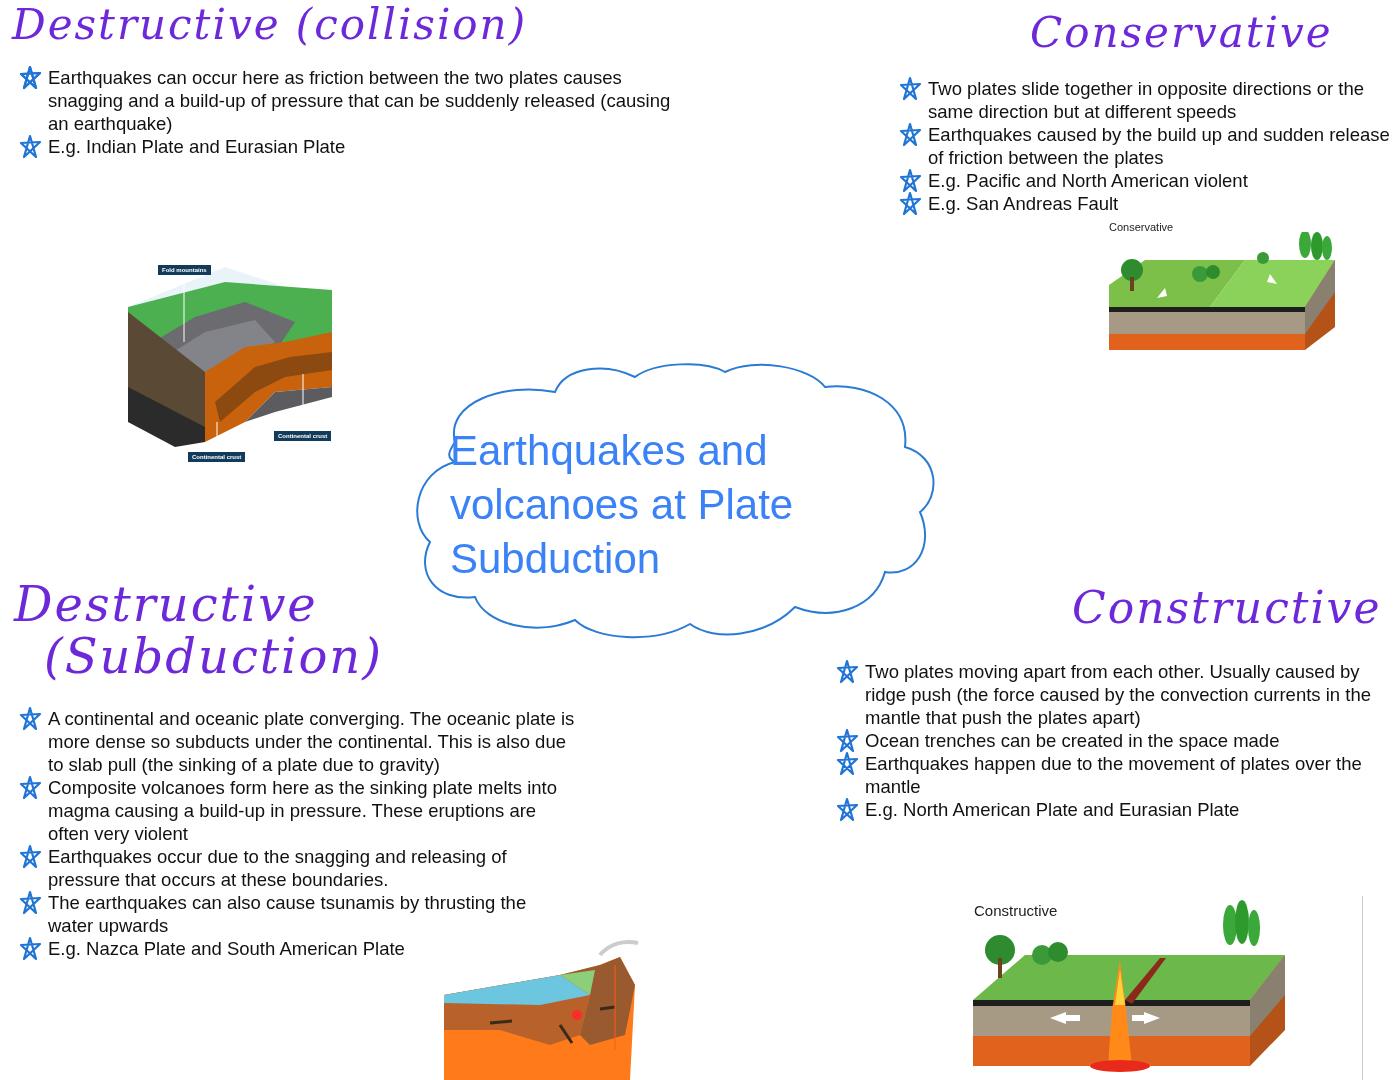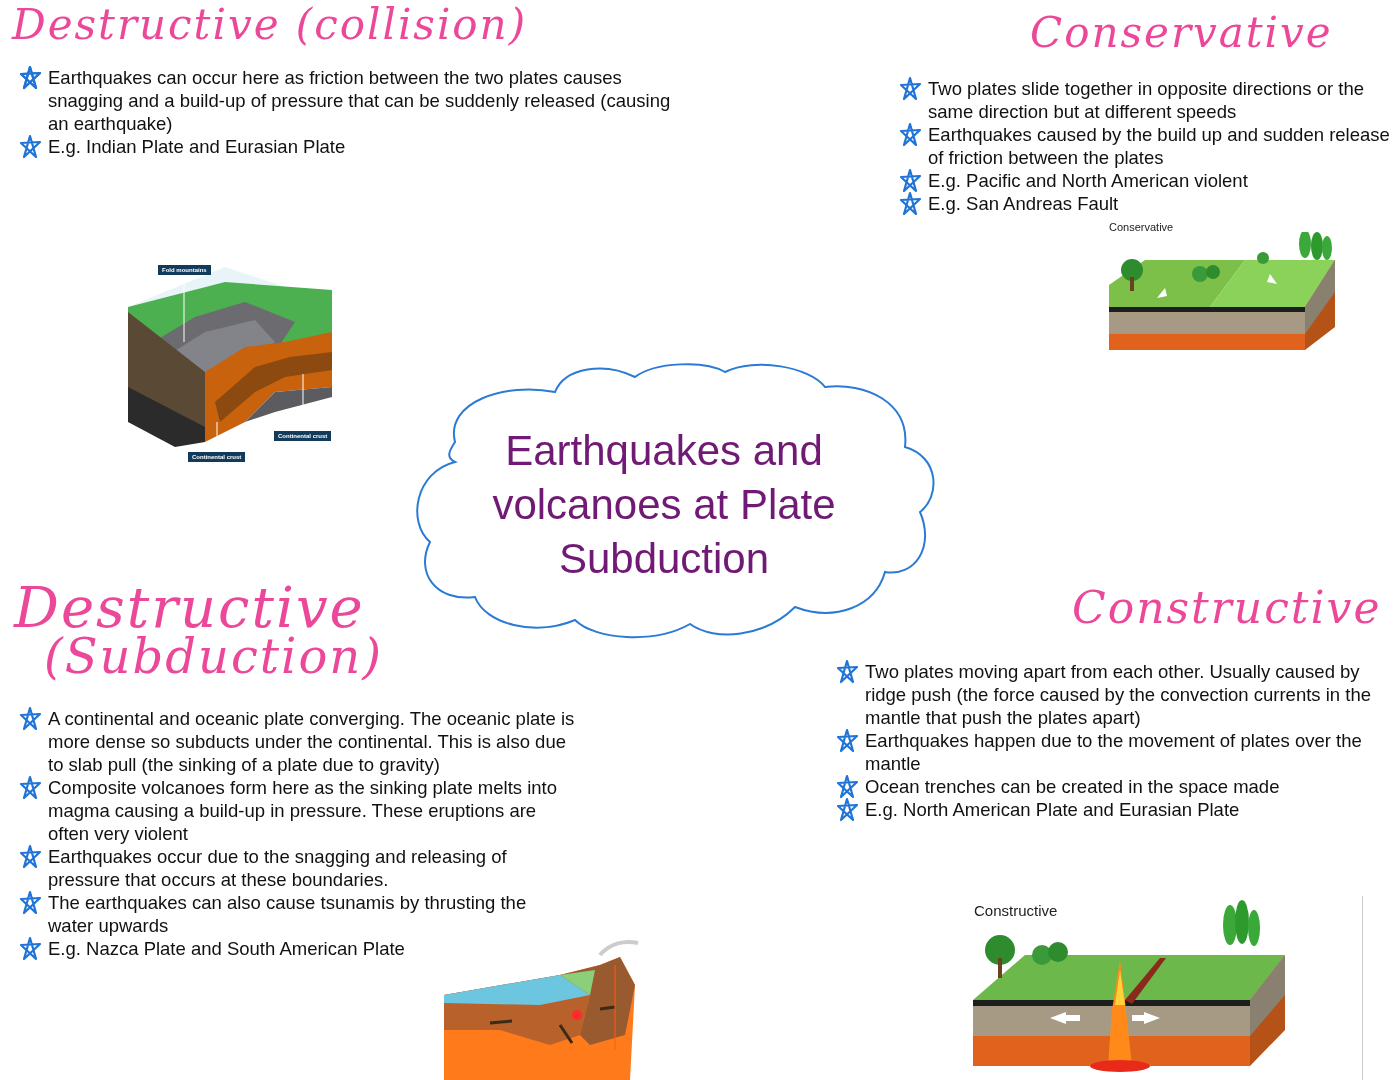--- a/index.html
+++ b/index.html
@@ -2,35 +2,35 @@
 <html><head>
 <meta charset="utf-8">
 <style>
   html, body { margin:0; padding:0; }
   body {
     width:1394px; height:1080px; position:relative; overflow:hidden;
     background:#ffffff; color:#111;
     font-family:"Liberation Sans", sans-serif;
   }
   .heading {
-    position:absolute; color:#ec4899;
+    position:absolute; color:#6d28d9;
     font-family:"DejaVu Serif", serif; font-style:italic; font-weight:normal;
     letter-spacing:2px; line-height:1;
   }
   .bullets { position:absolute; margin:0; padding:0; list-style:none; font-size:18.5px; line-height:23px; }
   .bullets li { position:relative; padding-left:32px; }
   .star { position:absolute; left:0; top:-2px; width:28px; height:28px; }
   .star svg { width:28px; height:28px; }
   .fig { position:absolute; }
   .fig-caption { position:absolute; font-size:11px; color:#222; }
   .fig-caption.big { font-size:15px; }
   .cloud { position:absolute; left:415px; top:362px; width:520px; height:282px; }
   .cloud-title {
-    position:absolute; left:450px; top:424px; width:428px; text-align:center;
-    font-size:42px; line-height:54px; color:#701a75;
+    position:absolute; left:450px; top:424px; width:428px; 
+    font-size:42px; line-height:54px; color:#3b82f6;
   }
   .tag {
     position:absolute; background:#123a5a; color:#fff; font-size:6px; font-weight:bold;
     padding:2px 4px; white-space:nowrap;
   }
   .vline { position:absolute; left:1362px; top:896px; width:1px; height:184px; background:#ccc; }
 </style>
 </head>
 <body>
 
@@ -121,21 +121,21 @@
 
 <svg class="cloud" viewBox="0 0 520 282">
   <path d="M40,80 C30,40 90,20 140,30 C150,5 190,0 220,15 C240,0 290,-2 310,10 C340,-5 395,5 410,25 C450,20 495,40 490,85 C525,95 525,135 505,150 C520,185 500,215 470,210 C460,245 420,260 380,245 C350,275 300,280 275,262 C240,282 180,278 160,258 C120,275 70,262 60,235 C20,240 0,210 15,180 C-8,160 0,110 40,100 C30,95 35,88 40,80 Z" fill="none" stroke="#2a7bd4" stroke-width="2"></path>
 </svg>
 <div class="cloud-title">
   <div>Earthquakes and</div>
   <div>volcanoes at Plate</div>
   <div>Subduction</div>
 </div>
 
-<div class="heading" style="left:14px; top:580px; font-size:56px;font-style:italic;">Destructive</div>
+<div class="heading" style="left:14px; top:580px; font-size:48px;font-style:italic;">Destructive</div>
 <div class="heading" style="left:44px; top:632px; font-size:48px;">(Subduction)</div>
 
 <ul class="bullets" style="left:16px; top:707px; width:560px;">
   <li><span class="star"><svg>
           <use href="#star"></use>
         </svg></span><span>A continental and oceanic plate converging. The oceanic plate is more dense so subducts under the continental. This is also due to slab pull (the sinking of a plate due to gravity)</span></li>
   <li><span class="star"><svg>
           <use href="#star"></use>
         </svg></span><span>Composite volcanoes form here as the sinking plate melts into magma causing a build-up in pressure. These eruptions are often very violent</span></li>
   <li><span class="star"><svg>
@@ -166,24 +166,24 @@
 </div>
 
 <div class="heading" style="left:1072px; top:586px; font-size:44px;">Constructive</div>
 
 <ul class="bullets" style="left:833px; top:660px; width:540px;">
   <li><span class="star"><svg>
           <use href="#star"></use>
         </svg></span><span>Two plates moving apart from each other. Usually caused by ridge push (the force caused by the convection currents in the mantle that push the plates apart)</span></li>
   <li><span class="star"><svg>
           <use href="#star"></use>
+        </svg></span><span>Ocean trenches can be created in the space made</span></li>
+  <li><span class="star"><svg>
+          <use href="#star"></use>
         </svg></span><span>Earthquakes happen due to the movement of plates over the mantle</span></li>
-  <li><span class="star"><svg>
-          <use href="#star"></use>
-        </svg></span><span>Ocean trenches can be created in the space made</span></li>
   <li><span class="star"><svg>
           <use href="#star"></use>
         </svg></span><span>E.g. North American Plate and Eurasian Plate</span></li>
 </ul>
 
 <div class="fig-caption big" style="left:974px; top:902px;">Constructive</div>
 <div class="fig" style="left:970px; top:900px; width:320px; height:172px;">
   <svg width="320" height="172" viewBox="0 0 320 172">
     <polygon points="3,100 55,55 315,55 280,100" fill="#6db84a"></polygon>
     <rect x="3" y="100" width="277" height="6" fill="#1e1e1e"></rect>

